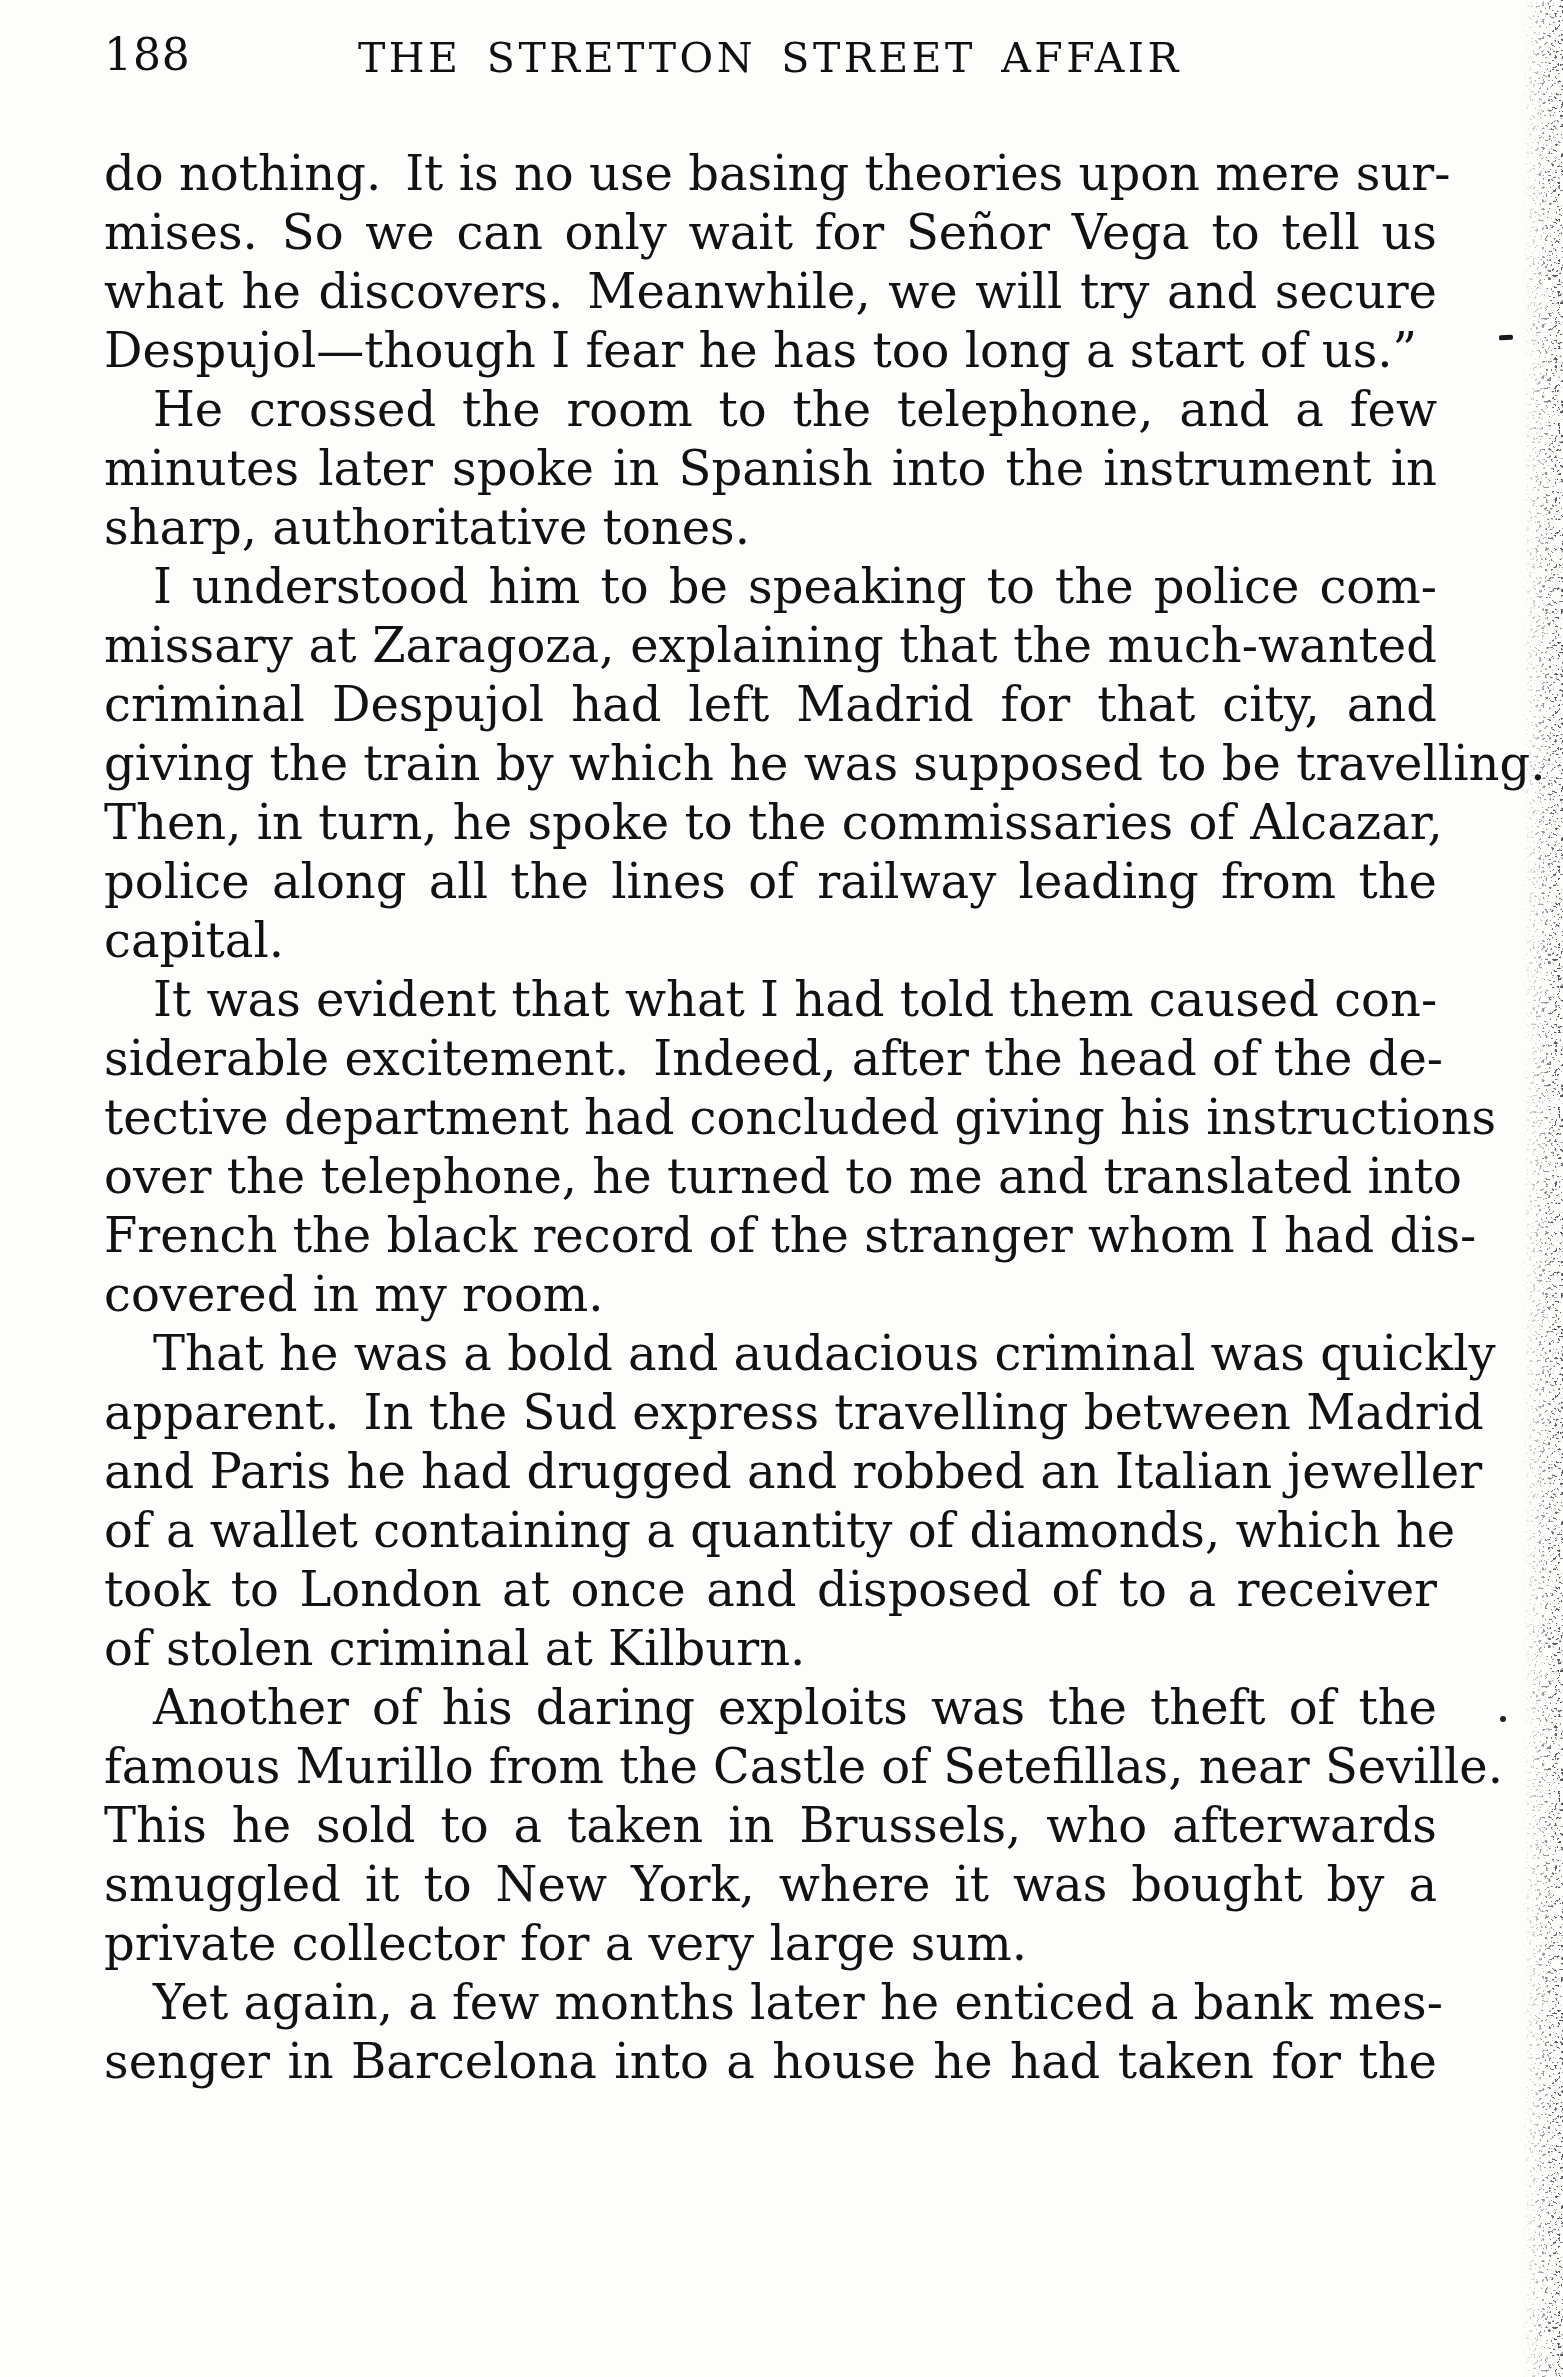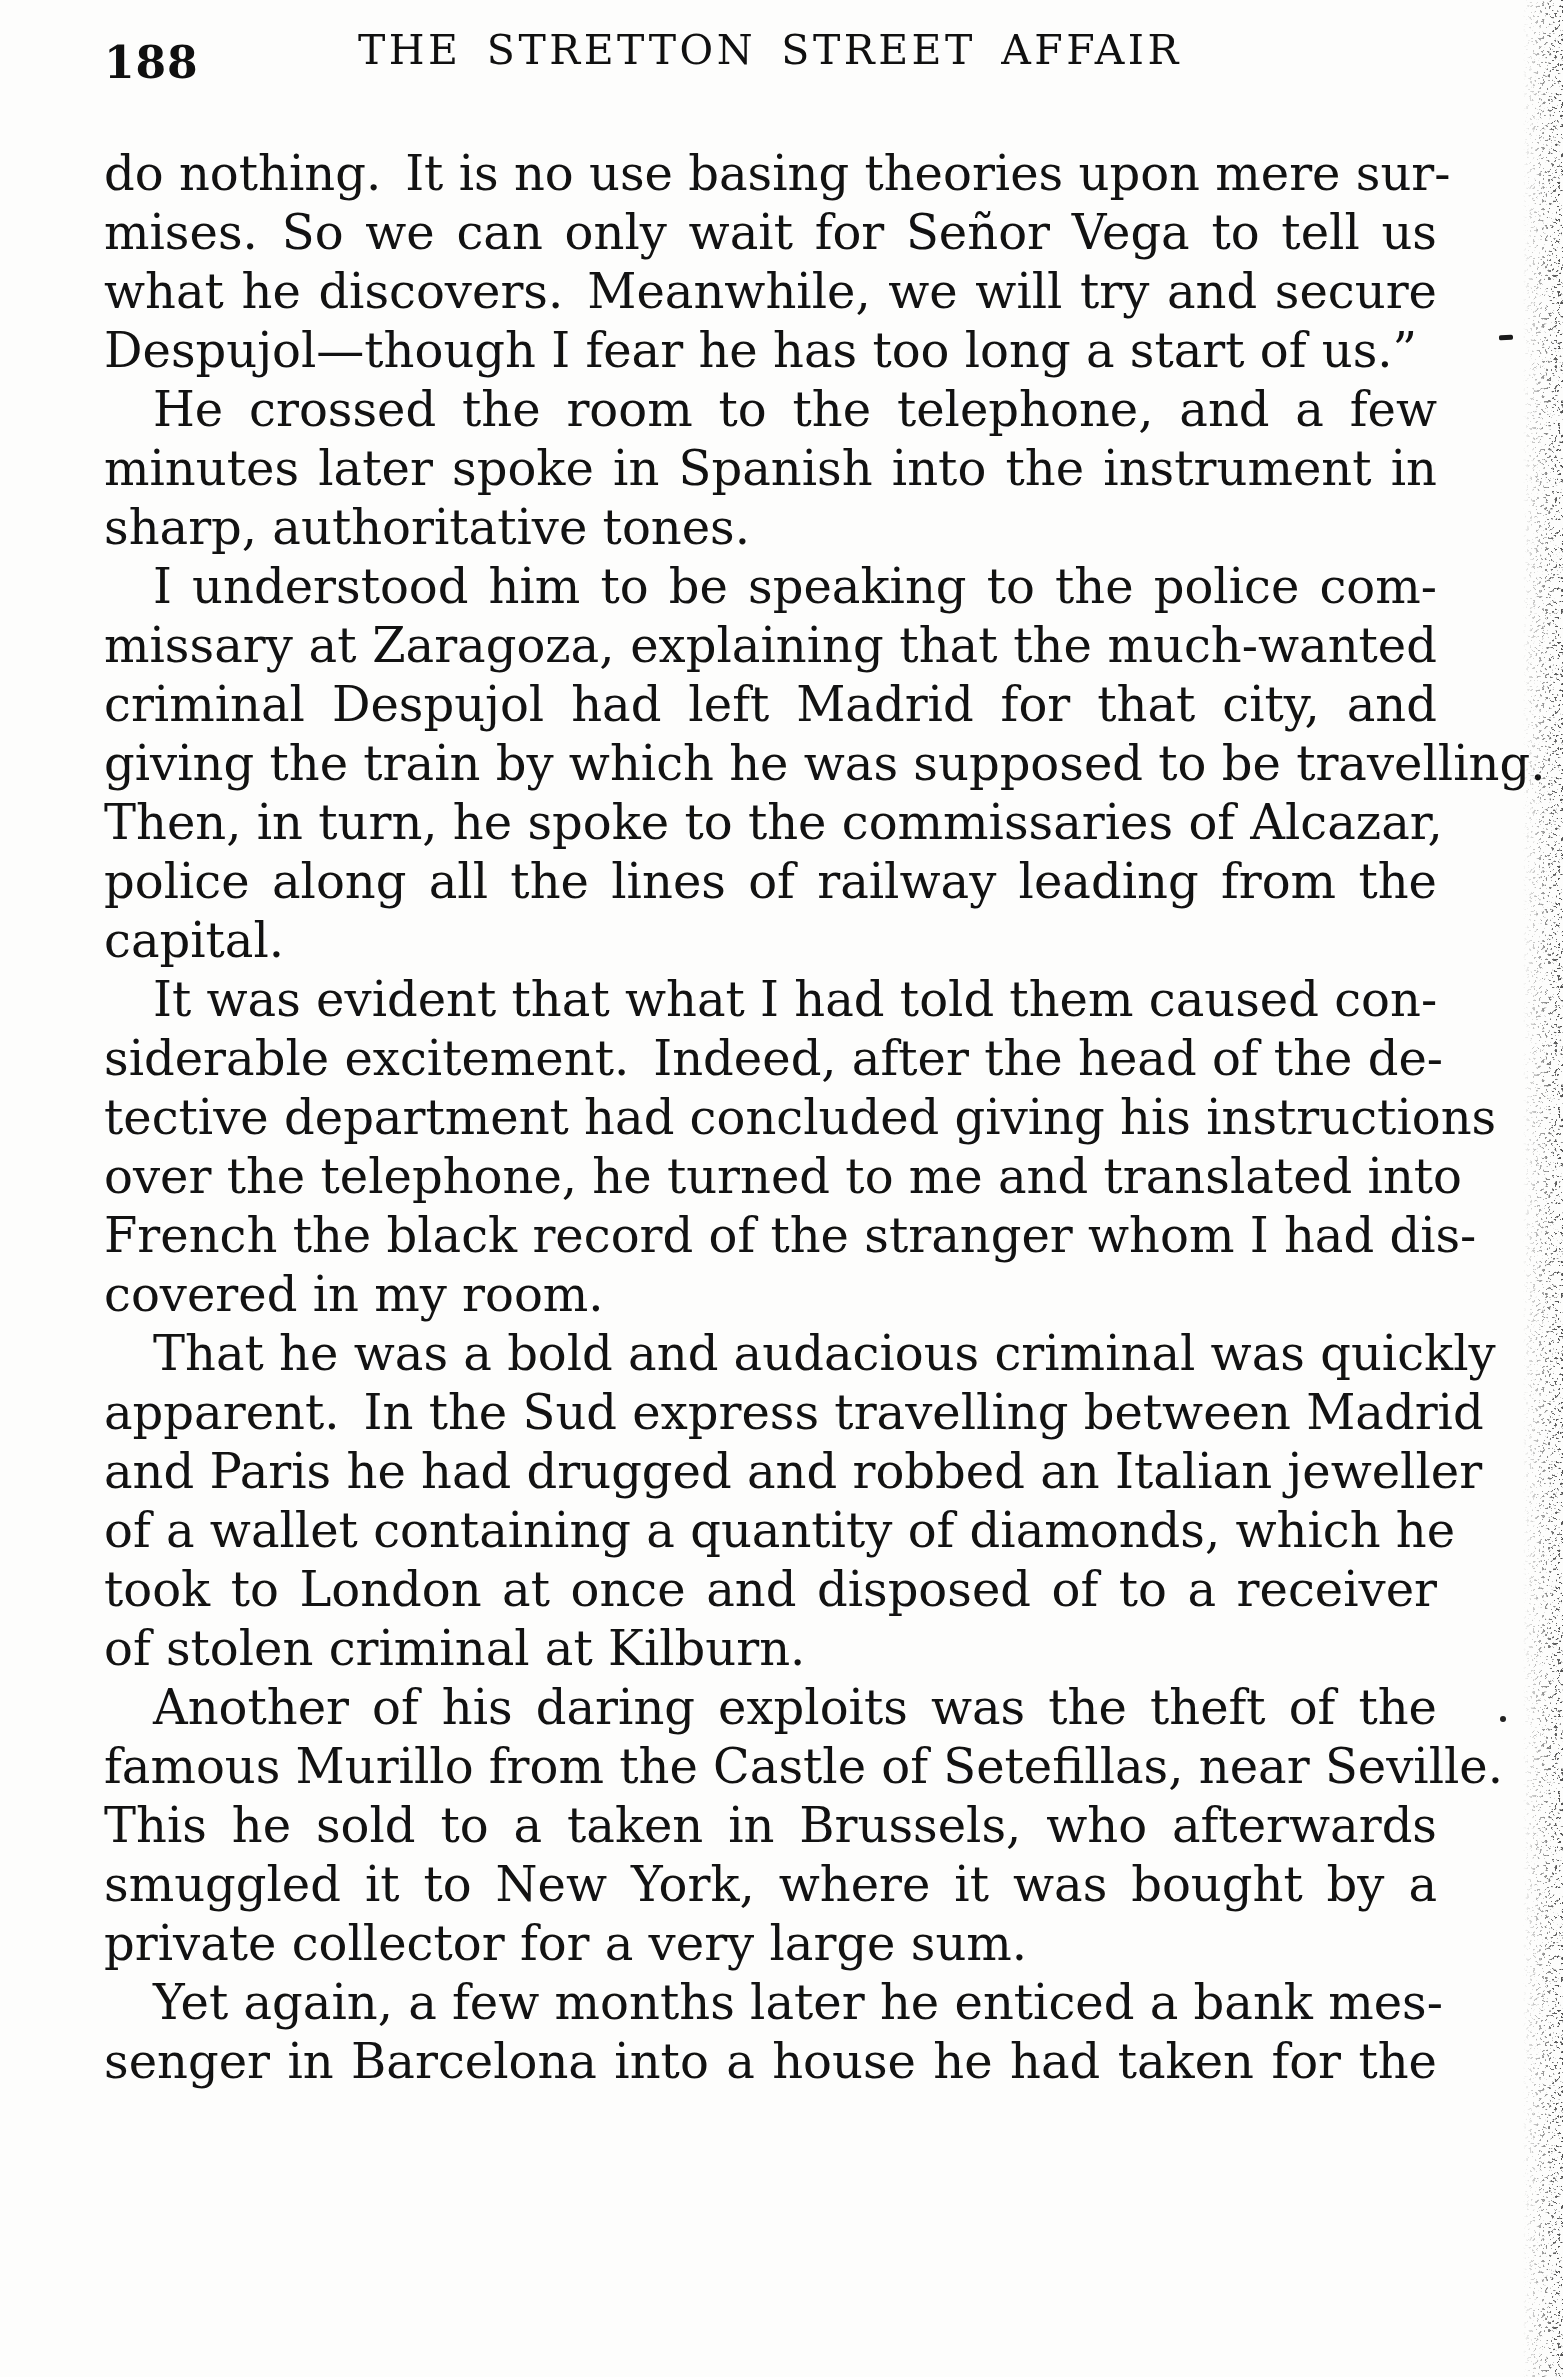--- a/index.html
+++ b/index.html
@@ -15,29 +15,29 @@
     overflow: hidden;
     color: #141414;
   }
   .running-header {
     position: absolute;
     top: 25px; left: 104px; right: 128px;
     height: 53px;
   }
   .page-number {
     position: absolute;
-    left: 0; top: 12px;
+    left: 0; top: 4px;
     font-size: 44px;
-    font-weight: 700;
+    font-weight: 400;
     letter-spacing: 0.9px;
     color: #101010;
   }
   .running-title {
     position: absolute;
-    left: 254px; top: 1px;
+    left: 254px; top: 9px;
     font-size: 41px;
     letter-spacing: 3.5px;
     word-spacing: 8.8px;
     color: #101010;
     white-space: nowrap;
   }
   .text-block {
     position: absolute;
     top: 144px; left: 104px;
     width: 1333px;

